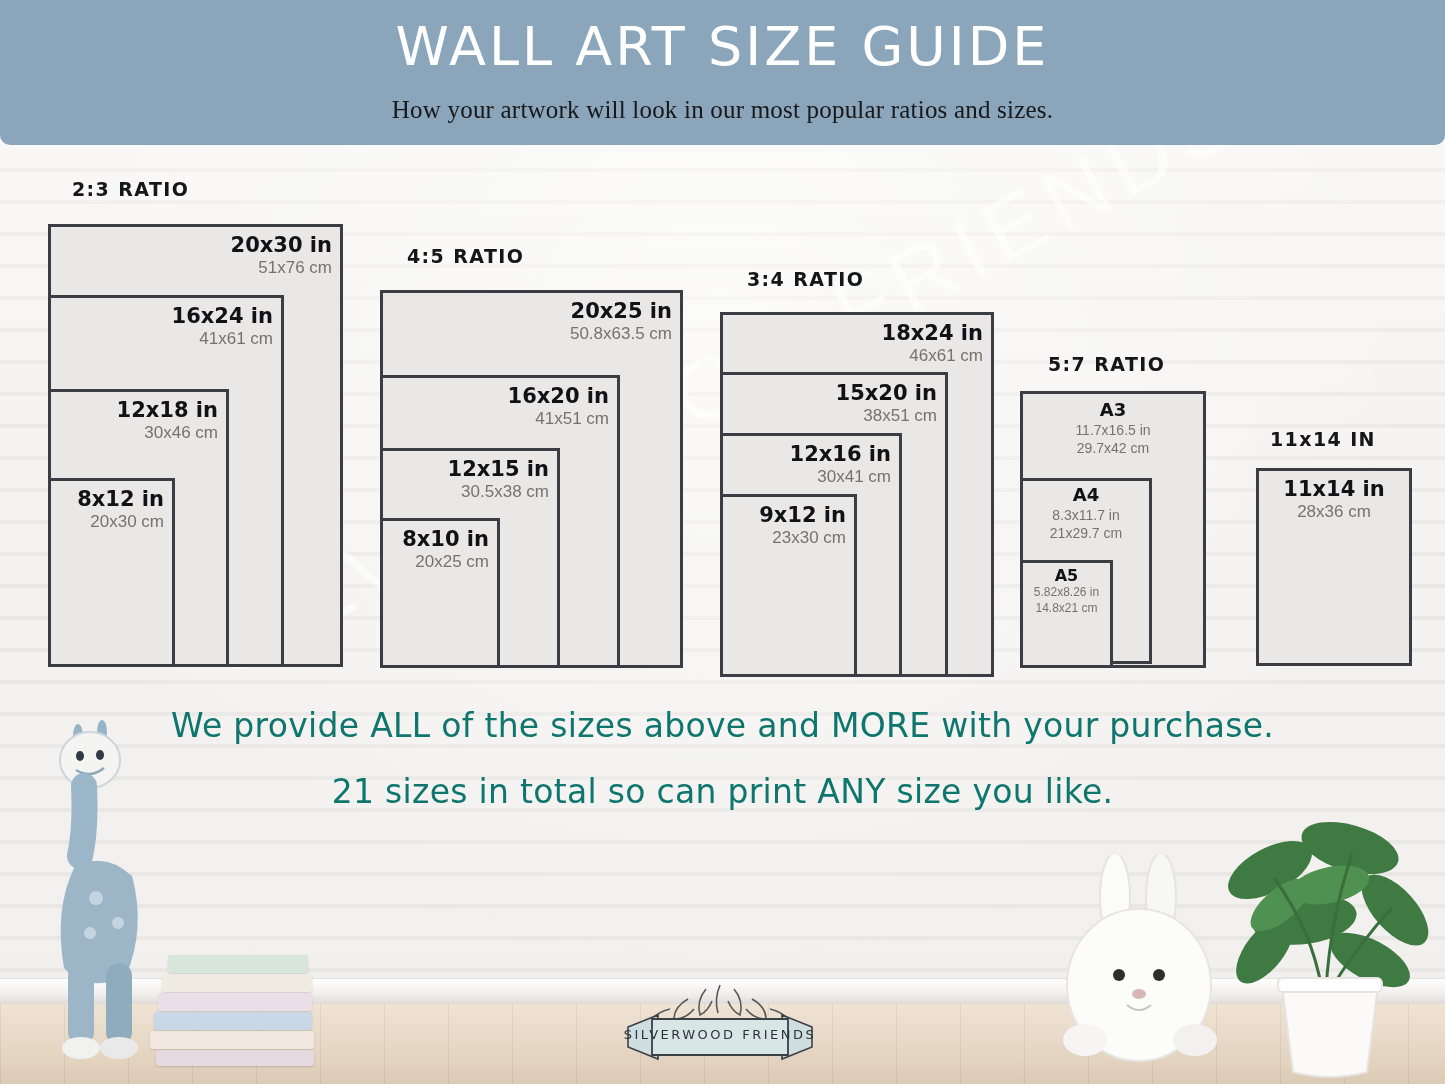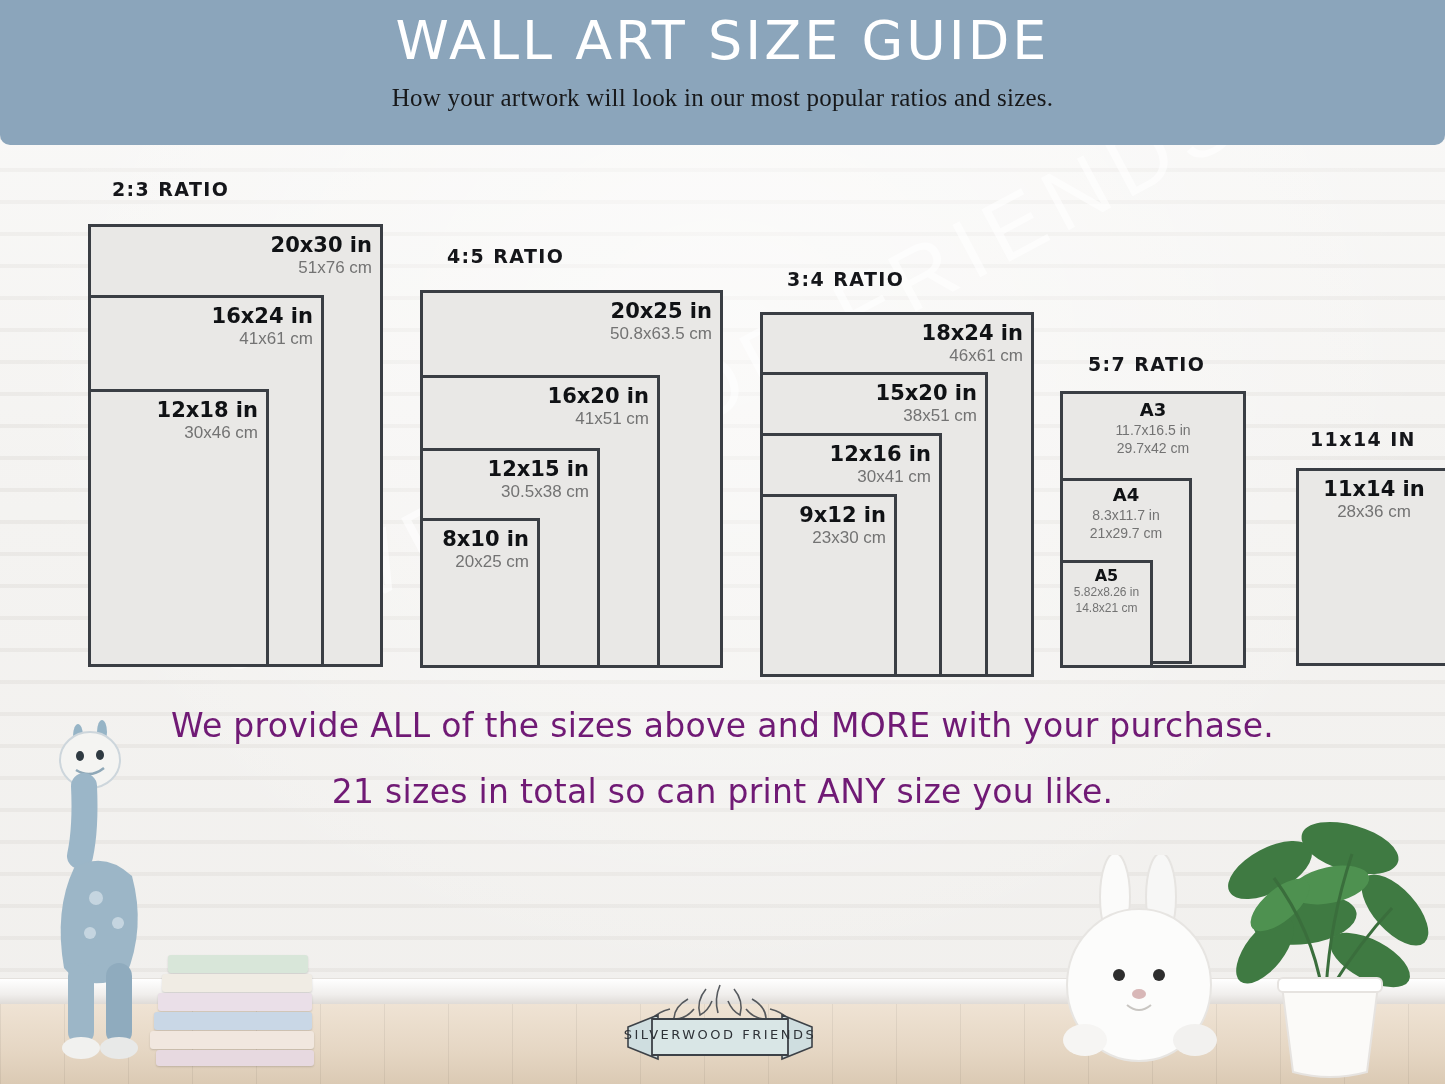--- a/index.html
+++ b/index.html
@@ -64,21 +64,21 @@
   
   .header {
     position: absolute;
     left: 0; top: 0;
     width: 1445px; height: 145px;
     background: #8ba5bb;
     border-bottom-left-radius: 10px;
     border-bottom-right-radius: 10px;
   }
   .header h1 {
-    margin: 0;
+    margin: 6px;
     padding-top: 14px;
     text-align: center;
     color: #ffffff;
     font-family: "DejaVu Sans", sans-serif;
     font-size: 54px;
     font-weight: 400;
     letter-spacing: 3px;
     line-height: 1;
   }
   .header .sub {
@@ -105,21 +105,20 @@
     color: rgba(255,255,255,0.6);
     transform: rotate(-28deg);
     pointer-events: none;
     white-space: nowrap;
     font-weight: 400;
   }
 
   
   .group {
     position: absolute;
-    margin-left: 40px;
   }
   .ratio-label {
     position: absolute;
     font-family: "DejaVu Sans", sans-serif;
     font-weight: 700;
     font-size: 19px;
     letter-spacing: 1.4px;
     color: #15161a;
     white-space: nowrap;
   }
@@ -163,21 +162,21 @@
     text-align: center;
   }
 
   
   .blurb {
     position: absolute;
     left: 0;
     width: 1445px;
     text-align: center;
     font-family: "DejaVu Sans", sans-serif;
-    color: #701a75;
+    color: #0f766e;
     font-size: 33px;
     letter-spacing: 0.3px;
   }
   .blurb.l1 { top: 706px; }
   .blurb.l2 { top: 772px; }
 
   
   .giraffe {
     position: absolute;
     left: 38px;
@@ -264,20 +263,26 @@
       </div>
     </div>
 
     <div class="frame" style="left:0px; top:211px; width:181px; height:278px;">
       <div class="lbl">
         <span class="in">12x18 in</span>
         <span class="cm">30x46 cm</span>
       </div>
     </div>
 
+    <div class="frame" style="left:0px; top:300px; width:127px; height:189px;">
+      <div class="lbl">
+        <span class="in">8x12 in</span>
+        <span class="cm">20x30 cm</span>
+      </div>
+    </div>
   </div>
 
   <div class="group" style="left:380px; top:245px; width:310px; height:430px;">
     <div class="ratio-label" style="left:27px; top:0px;">4:5 RATIO</div>
 
     <div class="frame" style="left:0px; top:45px; width:303px; height:378px;">
       <div class="lbl">
         <span class="in">20x25 in</span>
         <span class="cm">50.8x63.5 cm</span>
       </div>

